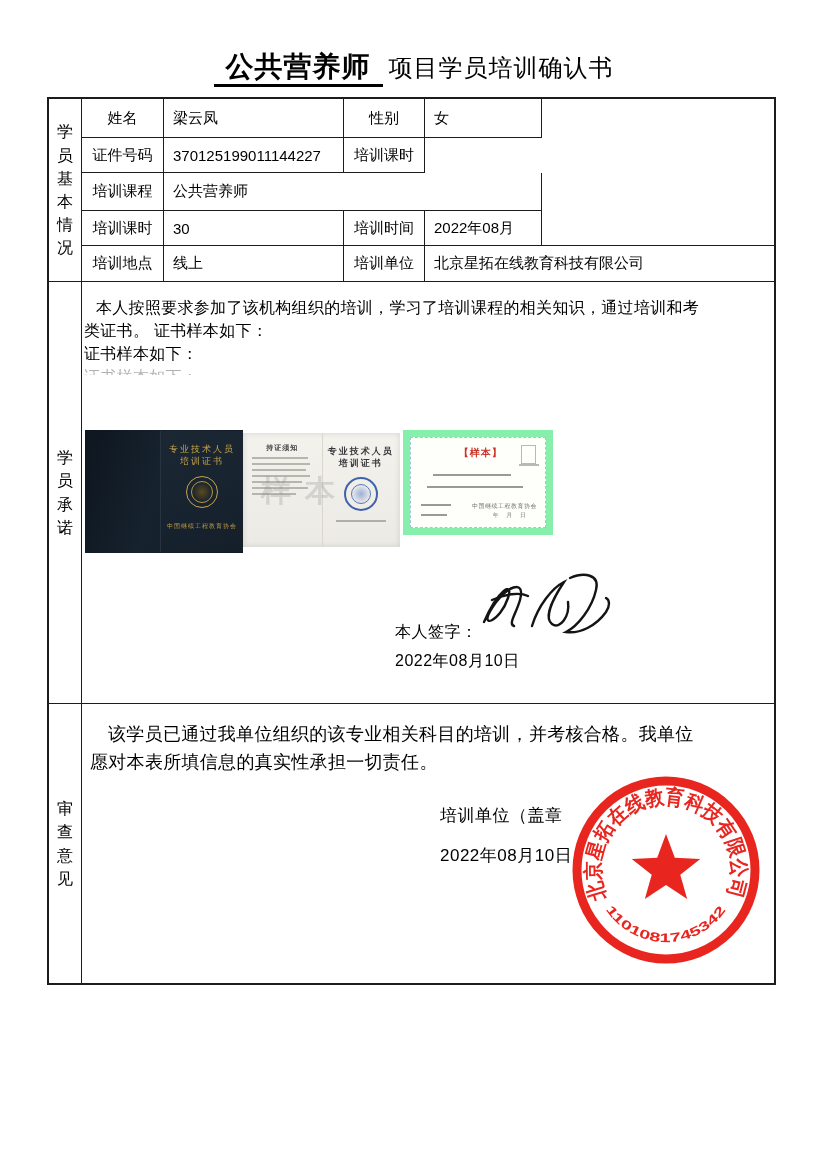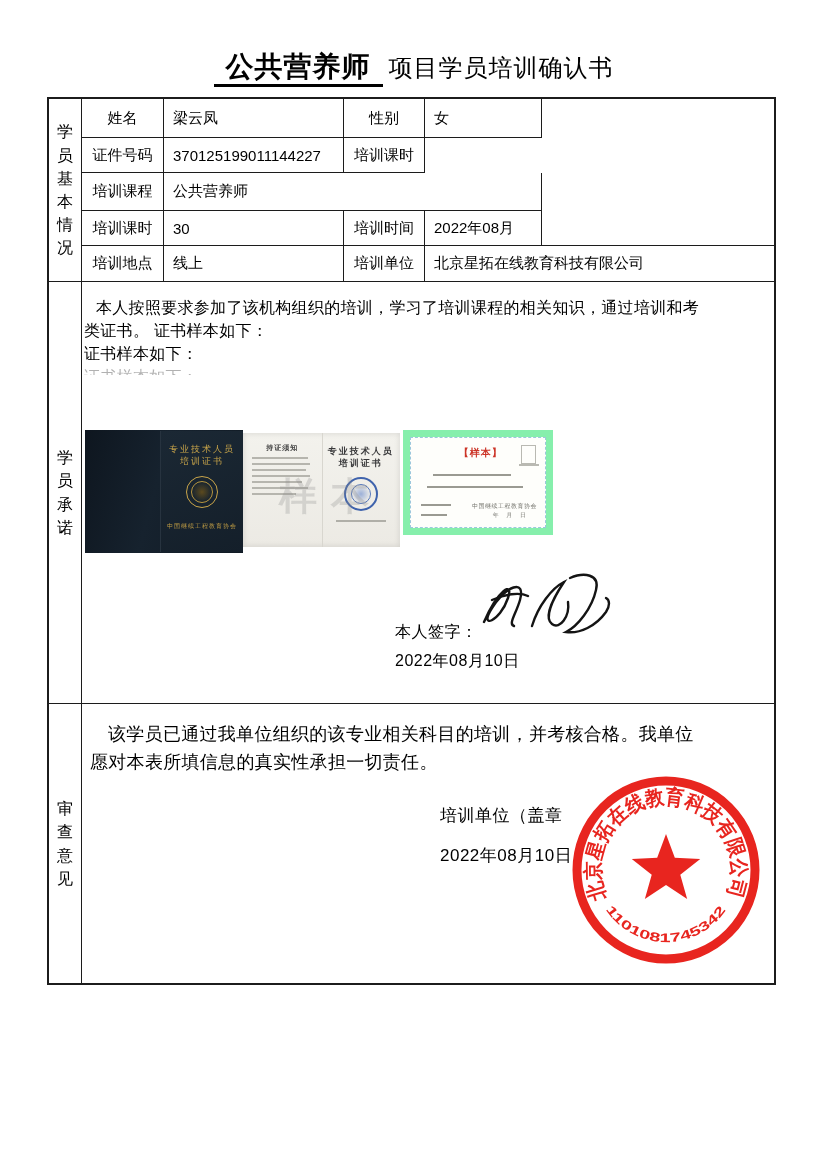--- a/index.html
+++ b/index.html
@@ -42,21 +42,21 @@
   .cert-open { position:absolute; left:161px; top:151px; width:157px; height:114px; background:linear-gradient(180deg,#f3f2ed,#eceae4); box-shadow:inset 0 0 6px rgba(0,0,0,0.12); }
   .open-fold { position:absolute; left:50%; top:0; width:1px; height:100%; background:#d8d6cf; }
   .open-left { position:absolute; left:0; top:0; width:50%; height:100%; }
   .notice-title { margin:10px auto 4px auto; text-align:center; font-size:7px; font-weight:700; color:#444; letter-spacing:1px; }
   .tiny-line { height:2px; background:#b6b5ae; margin:4px 9px 0 9px; }
   .open-right { position:absolute; right:0; top:0; width:50%; height:100%; display:flex; flex-direction:column; align-items:center; }
   .open-title { margin-top:12px; font-size:9px; color:#38383a; letter-spacing:2px; text-align:center; line-height:12px; font-weight:600; }
   .blue-seal { margin-top:8px; width:30px; height:30px; border:2px solid #3f63ac; border-radius:50%; display:flex; align-items:center; justify-content:center; }
   .blue-seal-inner { width:18px; height:18px; border:1px solid #5577bb; border-radius:50%; background:radial-gradient(circle,#9cb0d8 0%,transparent 75%); }
   .open-foot { width:50px; height:2px; background:#b0afa8; margin-top:9px; }
-  .watermark { position:absolute; left:36px; top:38px; font-size:38px; color:rgba(140,140,140,0.28); letter-spacing:14px; font-weight:700; }
+  .watermark { position:absolute; left:18px; top:38px; font-size:30px; color:rgba(140,140,140,0.28); letter-spacing:14px; font-weight:700; }
 
   .cert-sample { position:absolute; left:321px; top:148px; width:150px; height:105px; background:#86efac; box-sizing:border-box; padding:7px; }
   .sample-inner { position:relative; width:100%; height:100%; background:#fefefb; border:1px dashed #9cc7dc; box-sizing:border-box; }
   .sample-tag { position:absolute; left:52%; top:8px; transform:translateX(-50%); color:#cc3427; font-size:10px; font-weight:700; letter-spacing:1px; }
   .sample-photobox { position:absolute; right:9px; top:7px; width:13px; height:17px; border:1px solid #b9b9b2; }
   .sample-photobox-caption { position:absolute; right:6px; top:26px; width:20px; height:1.5px; background:#b9b9b2; }
   .sq { position:absolute; height:2px; background:#9a9a92; }
   .sample-issuer { position:absolute; right:8px; bottom:16px; font-size:6px; color:#777770; letter-spacing:0.5px; }
   .sample-date { position:absolute; right:16px; bottom:7px; font-size:6px; color:#777770; letter-spacing:3px; }
 

